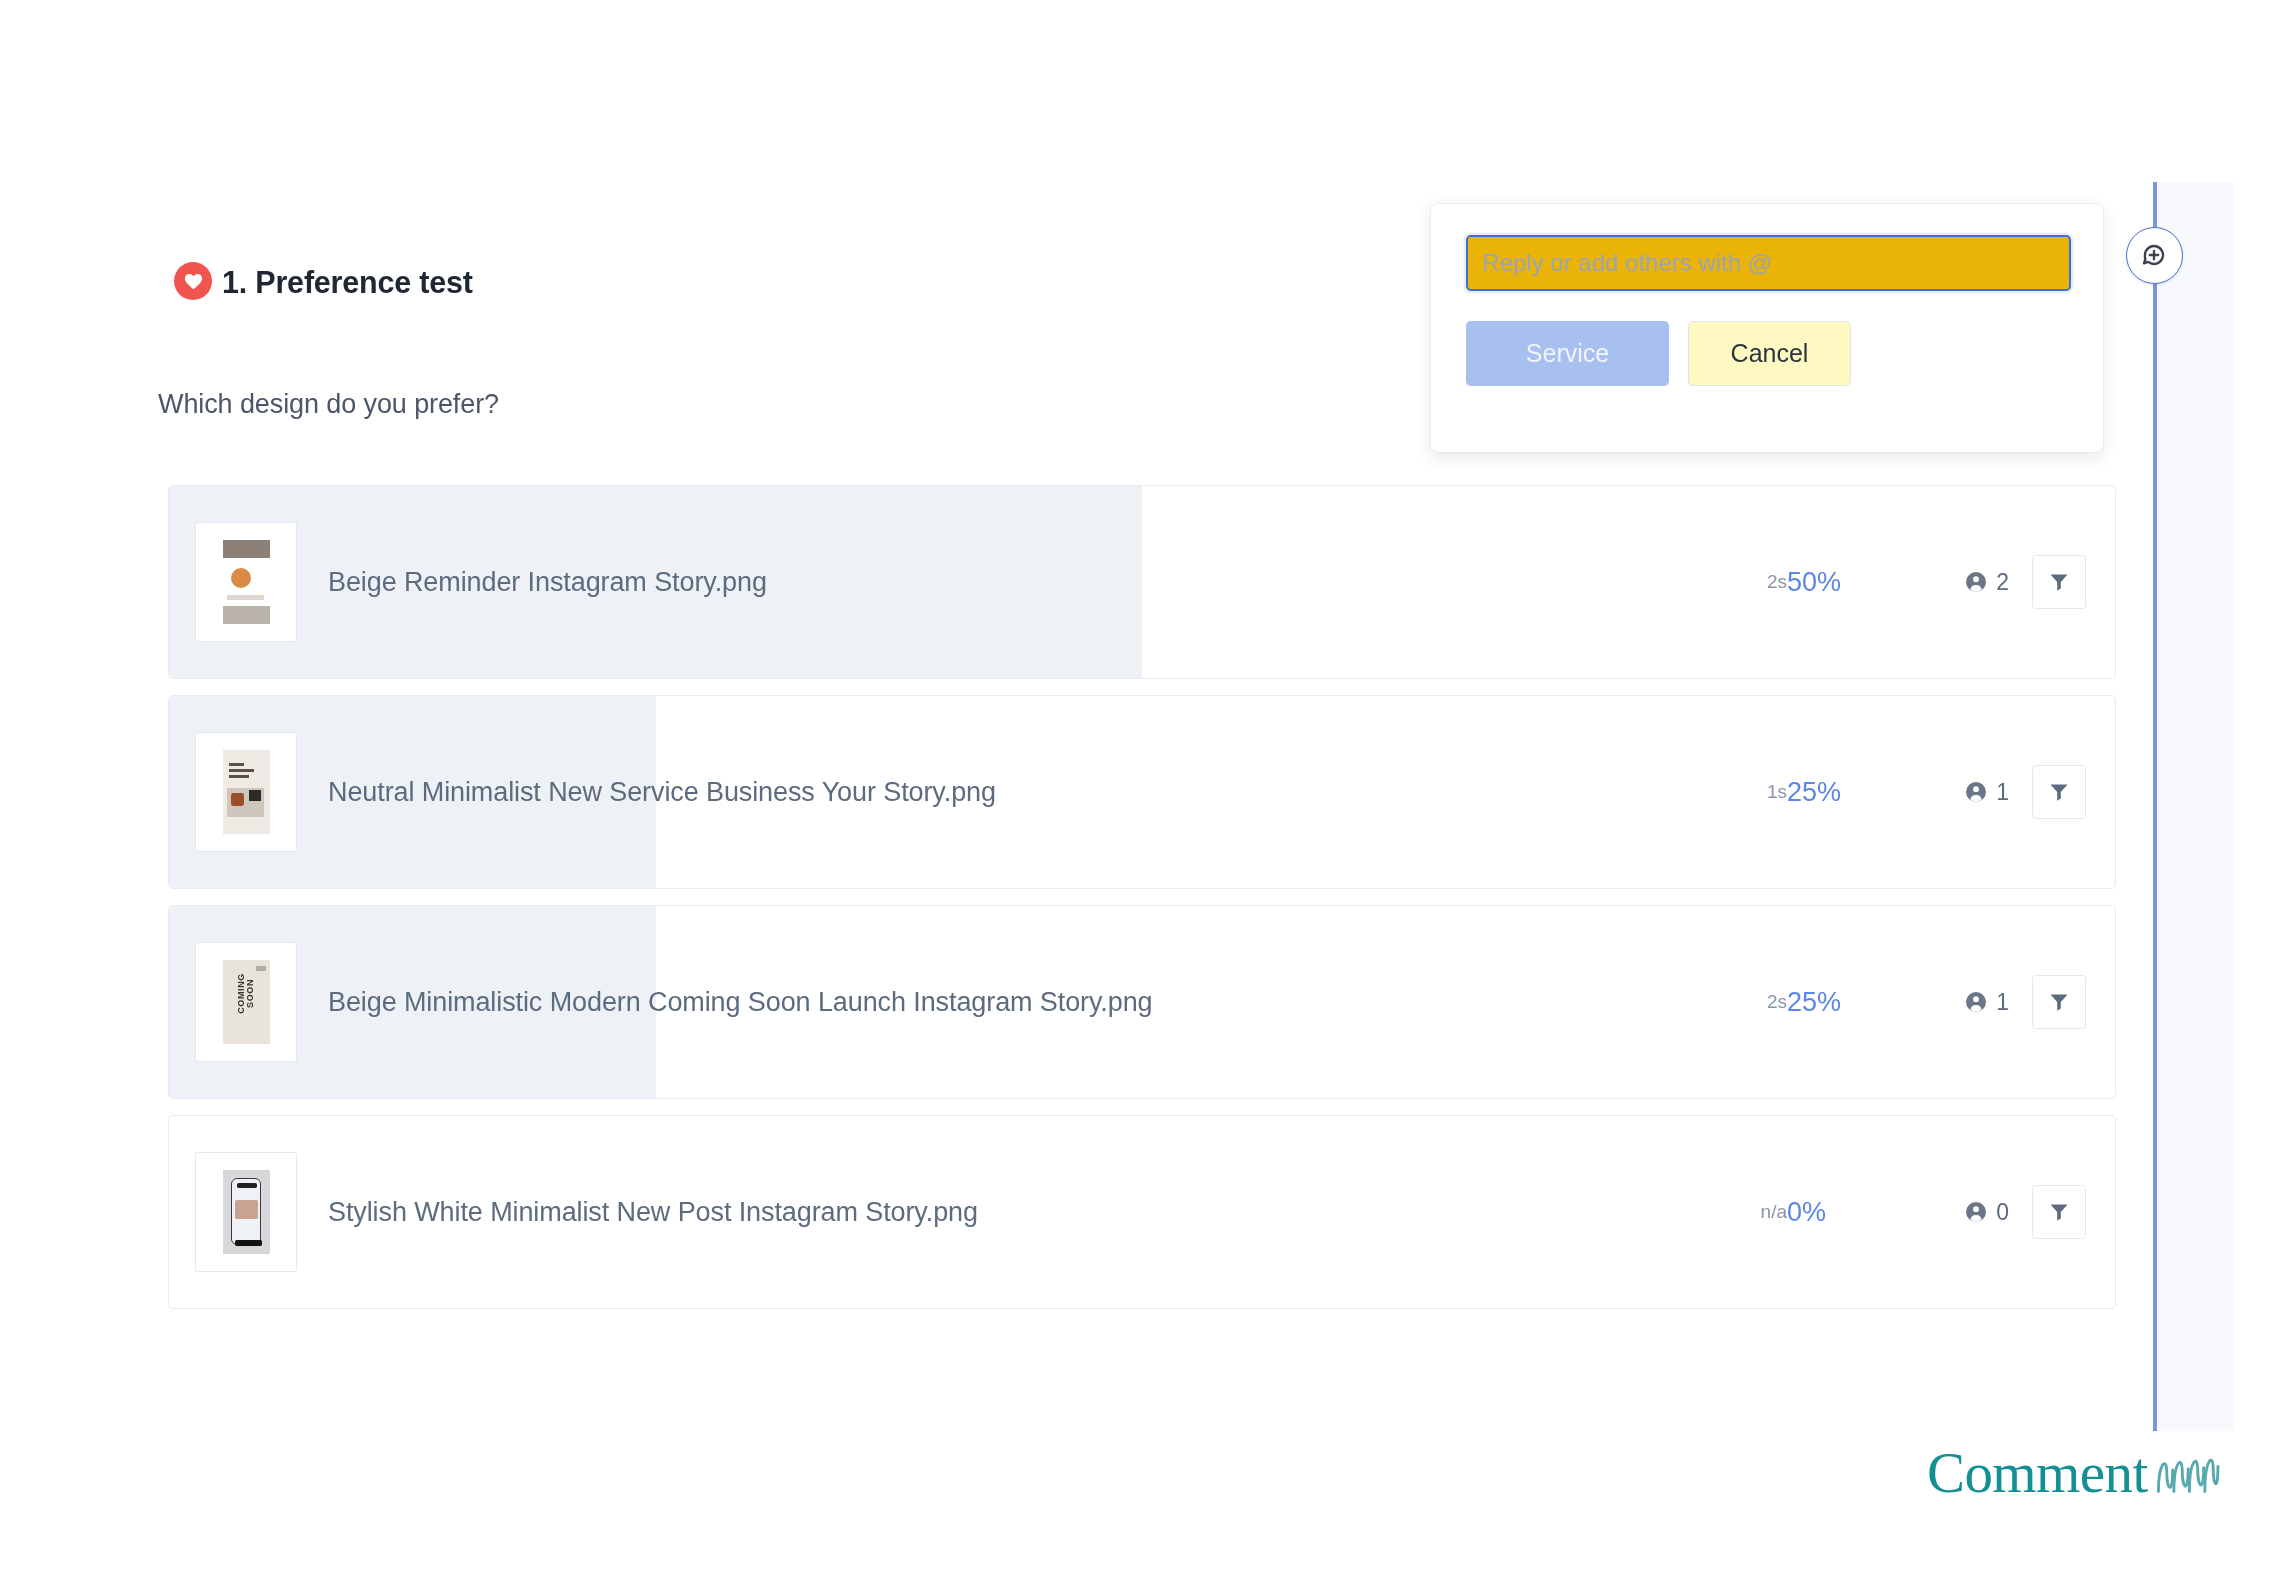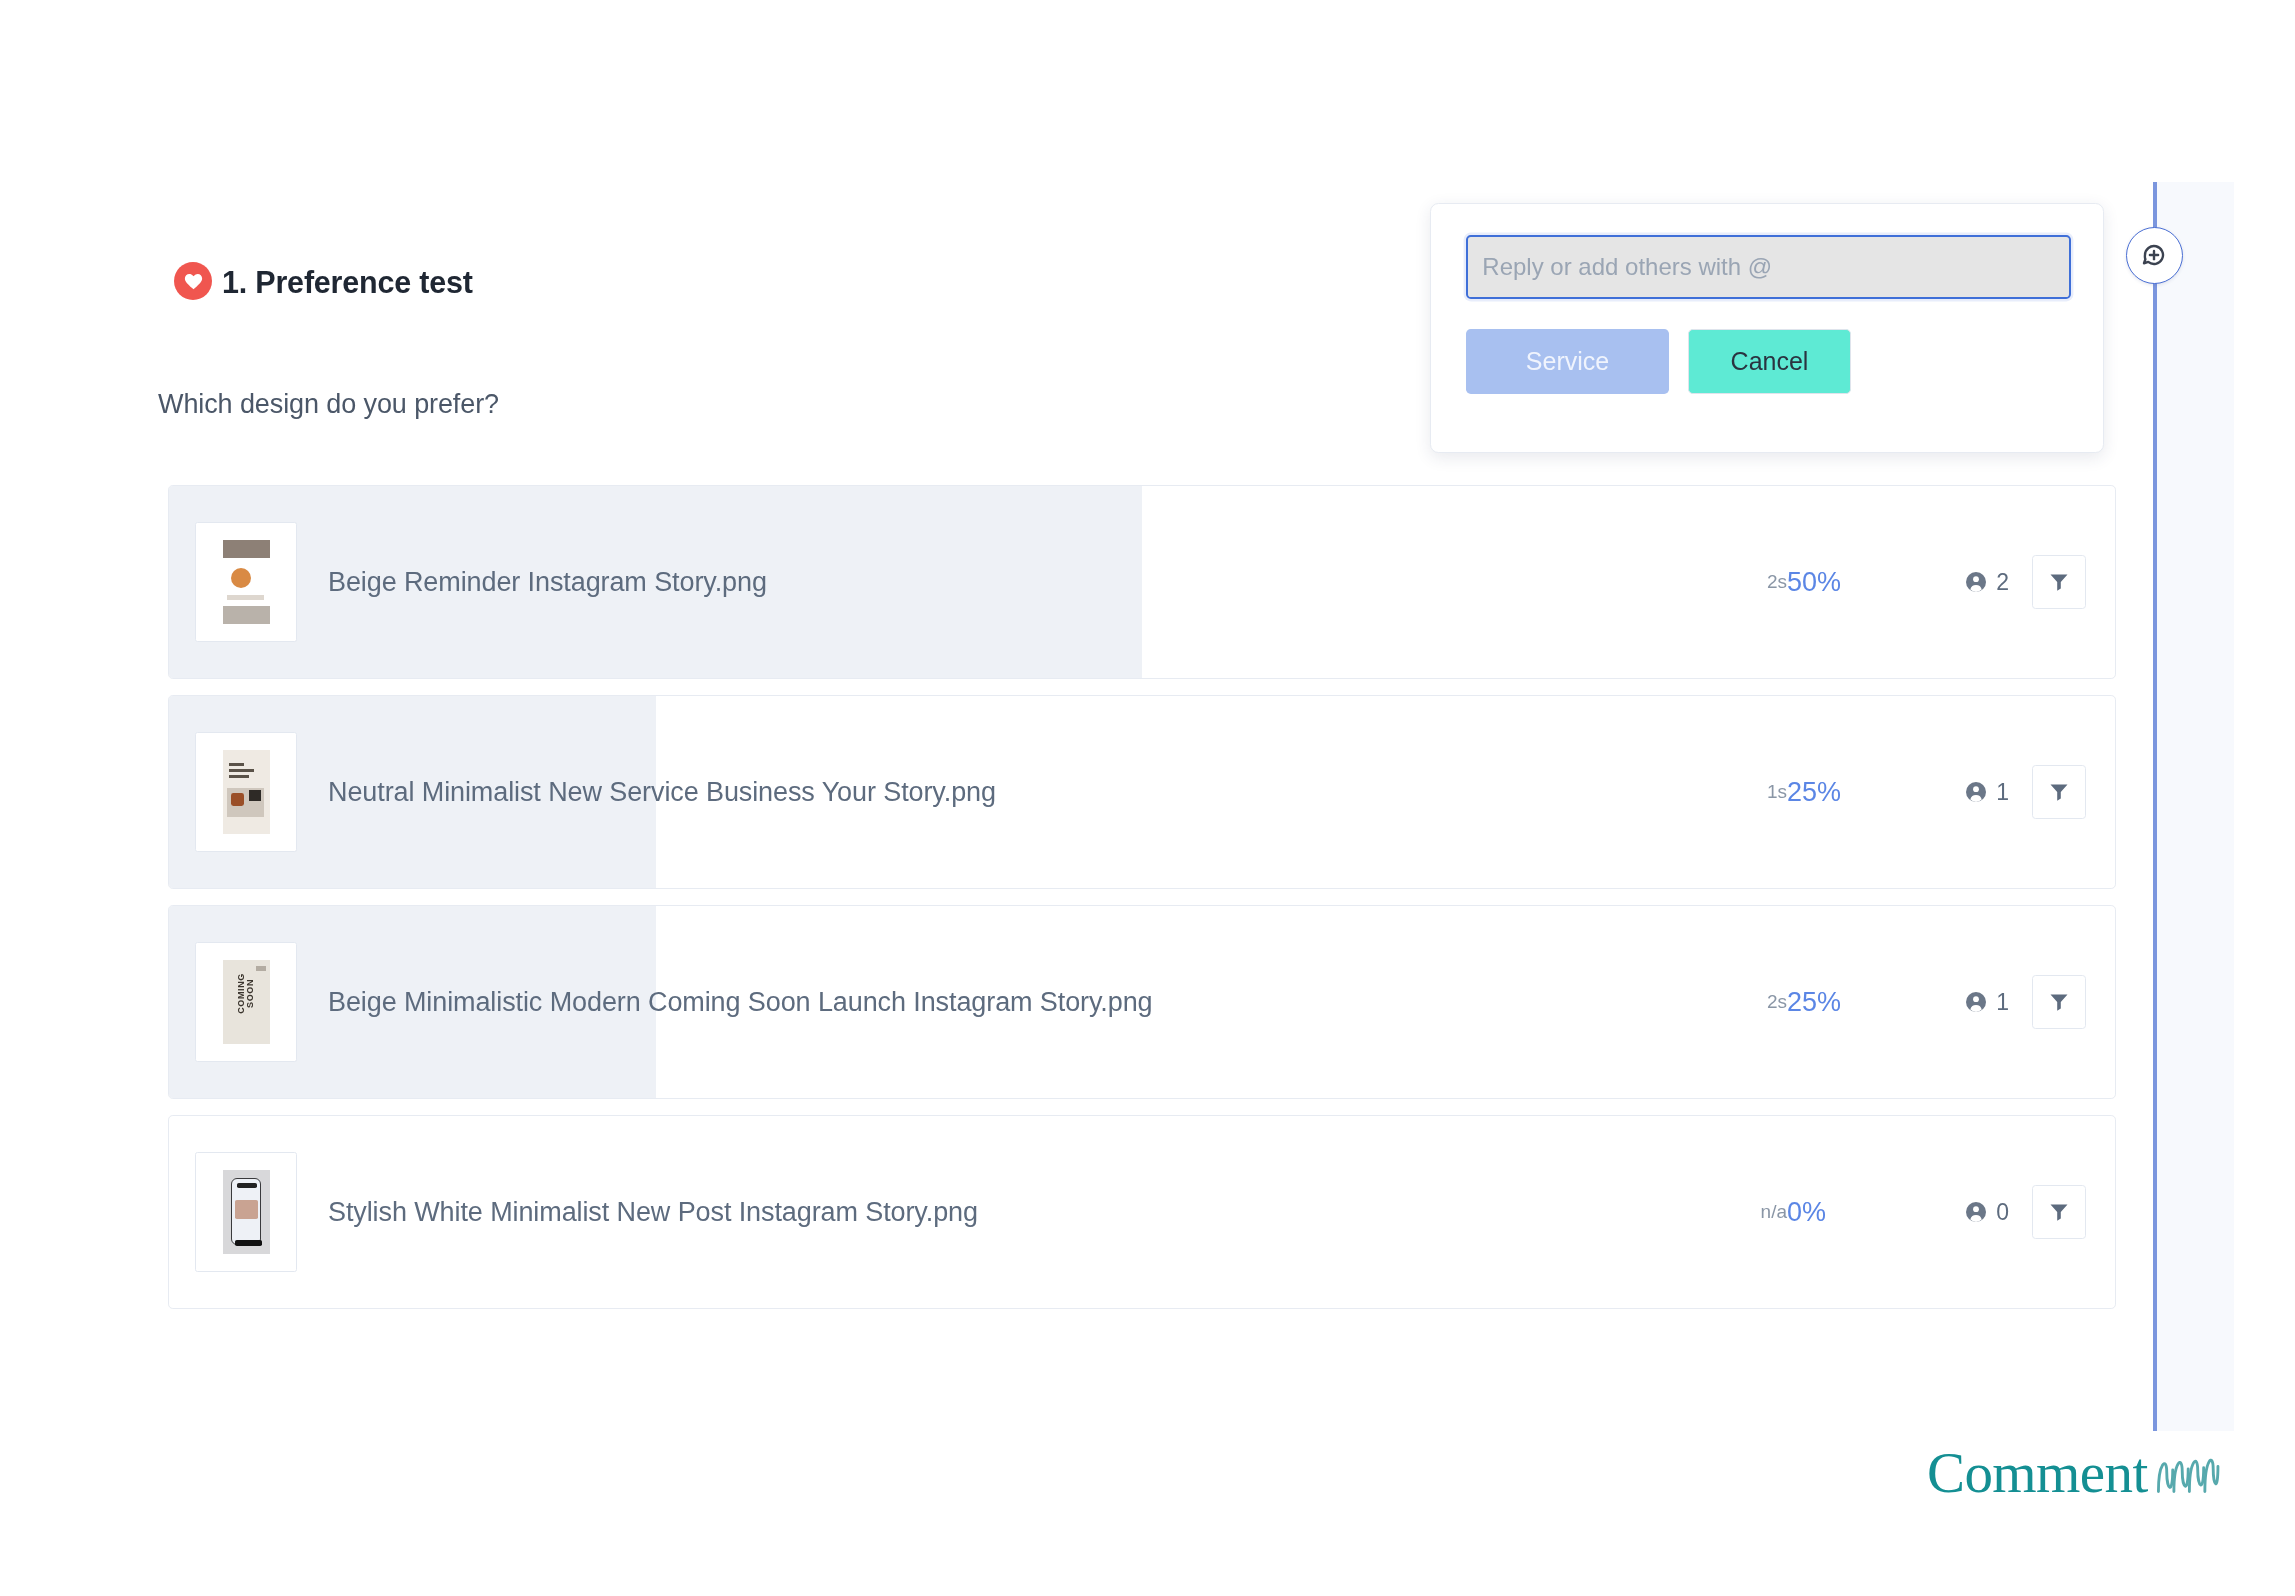--- a/index.html
+++ b/index.html
@@ -233,24 +233,24 @@
     width: 674px;
     height: 250px;
     background: #ffffff;
     border: 1.2px solid #e7ebf2;
     border-radius: 8.4px;
     box-shadow: 0 4.8px 15.5px rgba(35,50,90,.10);
     padding: 31px 35px;
   }
   .reply-input {
     width: 605px;
-    height: 64px;
+    height: 56px;
     border: 2.4px solid #3f6fd8;
     border-radius: 4.8px;
-    background: #e5e5e5;
+    background: #eab308;
     font-family: "Liberation Sans", sans-serif;
     font-size: 24px;
     color: #2a3340;
     padding: 0 14.3px;
     outline: none;
     box-shadow: 0 0 0 2.4px rgba(90,130,225,.14);
   }
   .reply-input::placeholder { color: #9aa5b4; }
   .popup-actions {
     display: flex;
@@ -267,21 +267,21 @@
     color: #f0f4fd;
     font-family: "Liberation Sans", sans-serif;
     font-size: 25px;
     cursor: pointer;
   }
   .btn-cancel {
     width: 163px;
     height: 65px;
     border: 1.2px solid #dfe4ec;
     border-radius: 4.8px;
-    background: #5eead4;
+    background: #fef9c3;
     color: #2a3340;
     font-family: "Liberation Sans", sans-serif;
     font-size: 25px;
     cursor: pointer;
   }
 
   
   .brand {
     position: absolute;
     left: 1927px;

